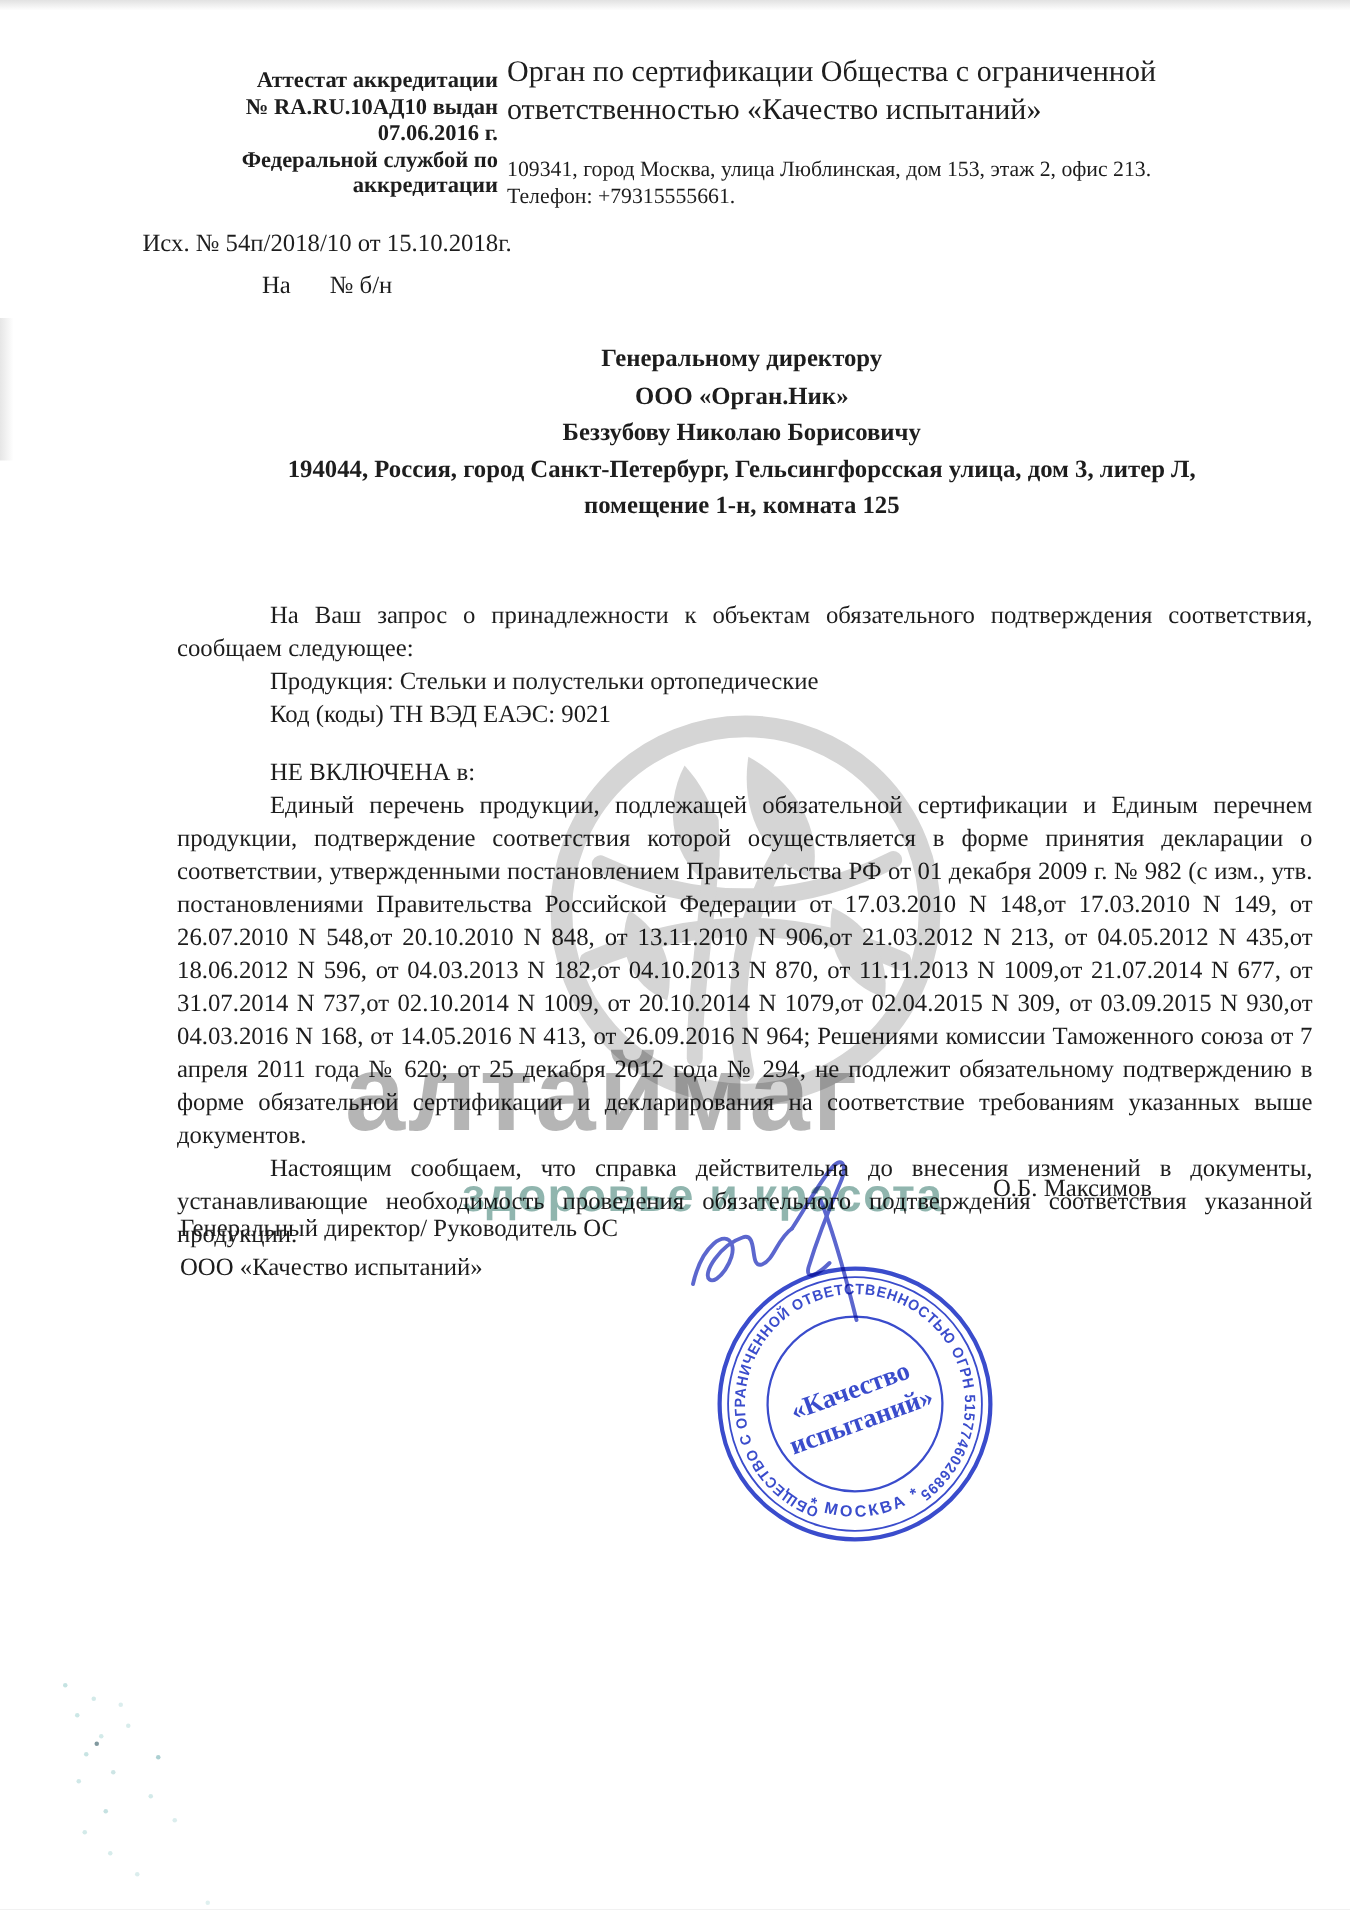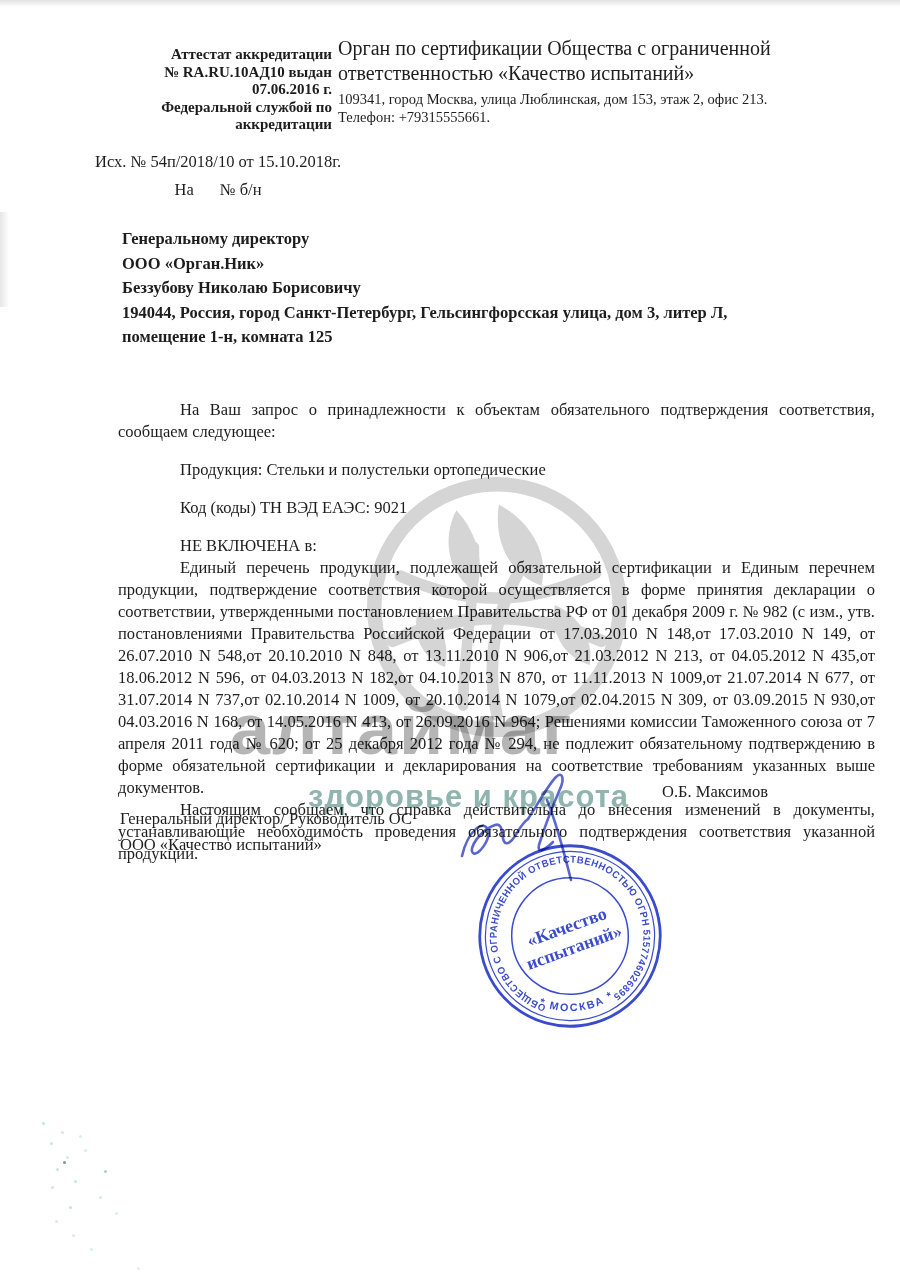--- a/index.html
+++ b/index.html
@@ -19,33 +19,33 @@
             27px 84px 0 rgba(90,170,170,.35), 62px 48px 0 rgba(70,150,155,.45),
             37px 13px 0 rgba(110,185,182,.25), 21px 39px 0 rgba(25,70,80,.55),
             73px 90px 0 rgba(110,185,182,.25), 13px 98px 0 rgba(110,185,182,.30),
             30px 112px 0 rgba(110,185,182,.28), 48px 126px 0 rgba(110,185,182,.25),
             95px 145px 0 rgba(110,185,182,.22), 115px 158px 0 rgba(110,185,182,.22);}
   
   .accred{position:absolute;left:142px;top:46px;width:190px;text-align:right;
           font-weight:bold;font-size:15px;line-height:17.5px;}
   .org-head{position:absolute;left:338px;top:36px;width:534px;text-align:left;}
   .org-title{font-size:20px;line-height:24.5px;}
-  .org-contact{margin-top:6px;font-size:14.5px;line-height:17.5px;}
+  .org-contact{margin-top:20px;font-size:14.5px;line-height:17.5px;}
   
   .ref{position:absolute;left:95px;top:148px;font-size:16.5px;line-height:28px;text-align:center;}
   .ref .gap{display:inline-block;width:26px;}
   
-  .recipient{position:absolute;right:33px;top:227px;width:745px;text-align:left;
+  .recipient{position:absolute;right:33px;top:227px;width:745px;text-align:center;
              font-weight:bold;font-size:16.5px;line-height:24.5px;}
   
   .body{position:absolute;left:118px;top:399px;width:757px;
         font-size:16.5px;line-height:22px;text-align:justify;}
   .body p{margin:0;text-indent:62px;}
   .body p.gap-above{margin-top:17px;}
-  .body p.plain{text-align:left;margin-top:16px;}
+  .body p.plain{text-align:left;}
   
   .sig{position:absolute;left:120px;top:806px;font-size:16.5px;line-height:25.5px;}
   .sig-name{position:absolute;left:662px;top:782px;font-size:16.5px;}
   
   .wm-logo{position:absolute;left:352px;top:462px;width:290px;height:290px;
            opacity:.42;mix-blend-mode:multiply;}
   .wm-brand{position:absolute;left:230px;top:688px;font-family:"Liberation Sans",sans-serif;
             font-weight:bold;font-size:72px;letter-spacing:2px;color:rgba(128,128,128,.58);
             mix-blend-mode:multiply;white-space:nowrap;}
   .wm-tagline{position:absolute;left:308px;top:779px;font-family:"Liberation Sans",sans-serif;

